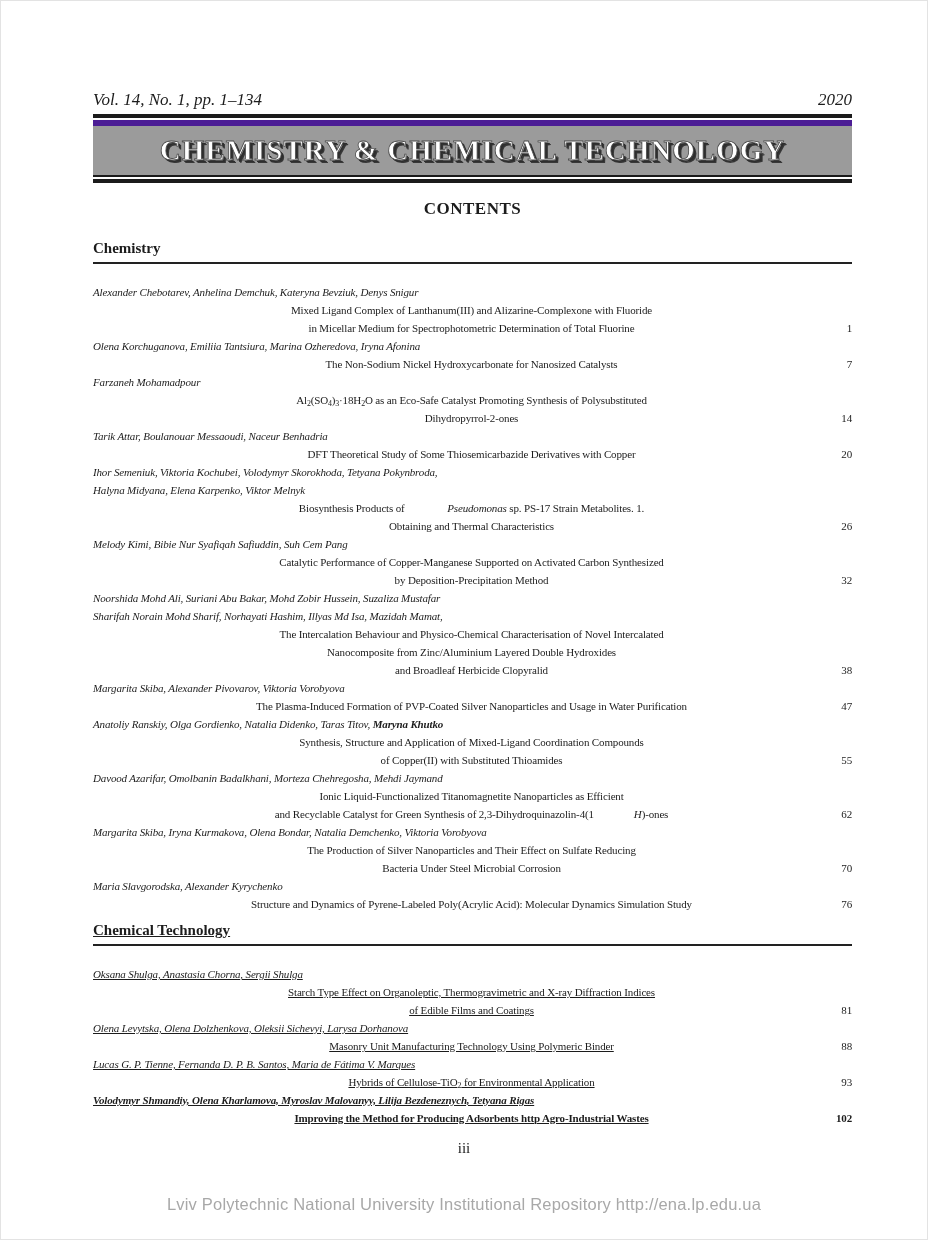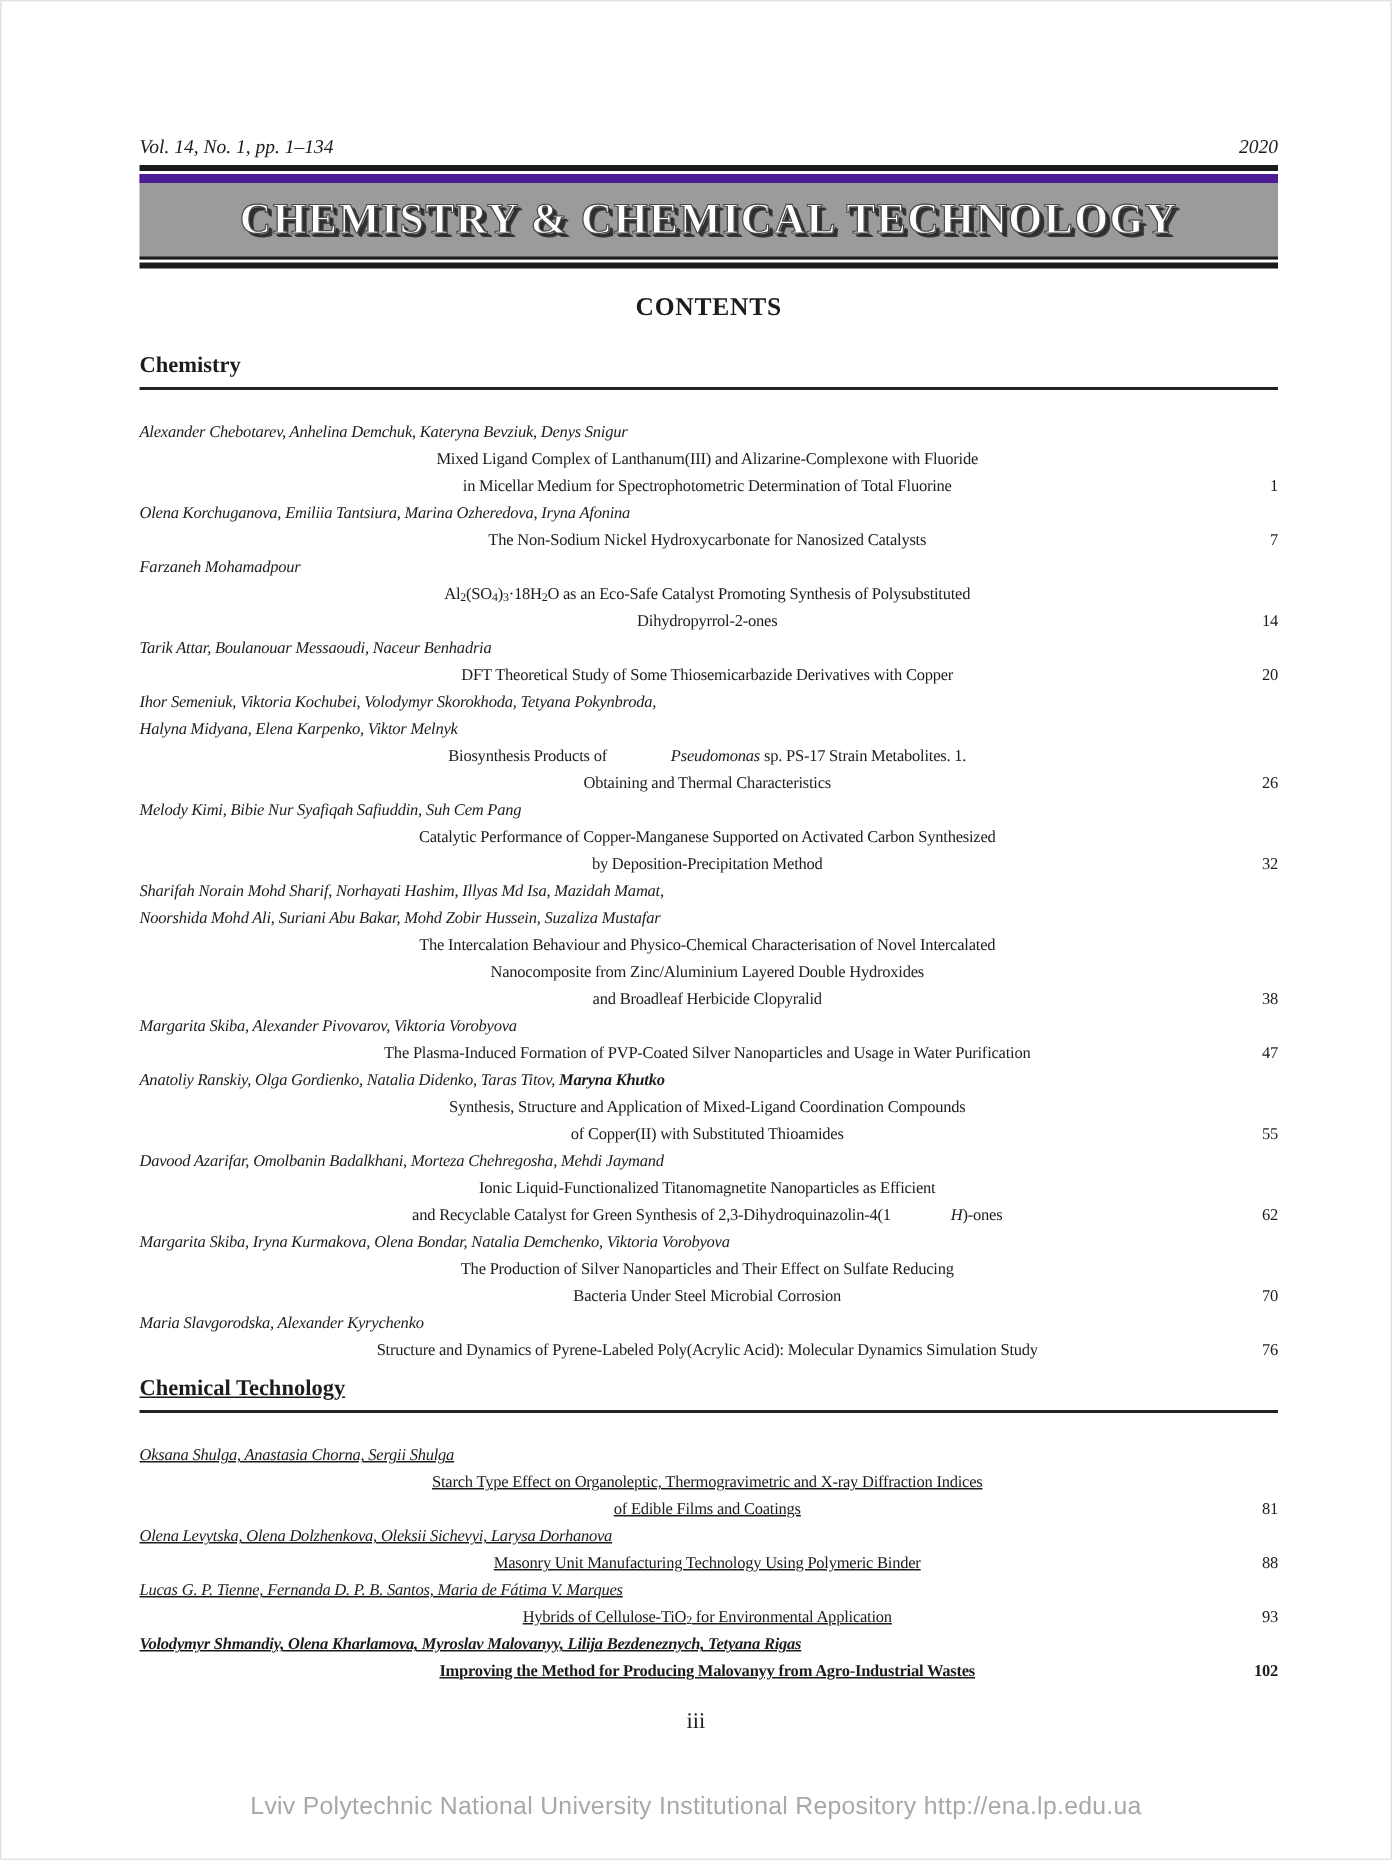--- a/index.html
+++ b/index.html
@@ -15,21 +15,21 @@
   }
   .content { margin-left: 93px; margin-right: 76px; }
 
   
   .masthead-row {
     padding-top: 90px;
     display: flex;
     justify-content: space-between;
     align-items: baseline;
     font-style: italic;
-    font-size: 13px;
+    font-size: 17px;
     margin-bottom: 4px;
   }
   .banner {
     border-top: 4px solid #1b1b1b;
     border-bottom: 4px solid #1b1b1b;
     padding: 2px 0;
   }
   .banner-band {
     background: var(--banner-bg, #9b9b9b);
     border-top: 6px solid #4c1d95;
@@ -145,22 +145,22 @@
               <div class="authors-line">Halyna Midyana, Elena Karpenko, Viktor Melnyk</div>
               <div class="title-line"><span><span>Biosynthesis Products of </span><span class="seg-i">Pseudomonas</span><span> sp. PS-17 Strain Metabolites. 1.</span></span></div>
               <div class="title-line"><span>Obtaining and Thermal Characteristics</span><span class="page-num">26</span></div>
             </div>
             <div class="entry">
               <div class="authors-line">Melody Kimi, Bibie Nur Syafiqah Safiuddin, Suh Cem Pang</div>
               <div class="title-line"><span>Catalytic Performance of Copper-Manganese Supported on Activated Carbon Synthesized</span></div>
               <div class="title-line"><span>by Deposition-Precipitation Method</span><span class="page-num">32</span></div>
             </div>
             <div class="entry">
+              <div class="authors-line">Noorshida Mohd Ali, Suriani Abu Bakar, Mohd Zobir Hussein, Suzaliza Mustafar</div>
               <div class="authors-line">Sharifah Norain Mohd Sharif, Norhayati Hashim, Illyas Md Isa, Mazidah Mamat,</div>
-              <div class="authors-line">Noorshida Mohd Ali, Suriani Abu Bakar, Mohd Zobir Hussein, Suzaliza Mustafar</div>
               <div class="title-line"><span>The Intercalation Behaviour and Physico-Chemical Characterisation of Novel Intercalated</span></div>
               <div class="title-line"><span>Nanocomposite from Zinc/Aluminium Layered Double Hydroxides</span></div>
               <div class="title-line"><span>and Broadleaf Herbicide Clopyralid</span><span class="page-num">38</span></div>
             </div>
             <div class="entry">
               <div class="authors-line">Margarita Skiba, Alexander Pivovarov, Viktoria Vorobyova</div>
               <div class="title-line"><span>The Plasma-Induced Formation of PVP-Coated Silver Nanoparticles and Usage in Water Purification</span><span class="page-num">47</span></div>
             </div>
             <div class="entry">
               <div class="authors-line"><span>Anatoliy Ranskiy, Olga Gordienko, Natalia Didenko, Taras Titov, </span><span class="seg-b">Maryna Khutko</span></div>
@@ -194,21 +194,21 @@
             <div class="entry">
               <div class="authors-line">Olena Levytska, Olena Dolzhenkova, Oleksii Sichevyi, Larysa Dorhanova</div>
               <div class="title-line"><span>Masonry Unit Manufacturing Technology Using Polymeric Binder</span><span class="page-num">88</span></div>
             </div>
             <div class="entry">
               <div class="authors-line">Lucas G. P. Tienne, Fernanda D. P. B. Santos, Maria de Fátima V. Marques</div>
               <div class="title-line"><span><span>Hybrids of Cellulose-TiO</span><span class="seg-sub">2</span><span> for Environmental Application</span></span><span class="page-num">93</span></div>
             </div>
             <div class="entry bold">
               <div class="authors-line">Volodymyr Shmandiy, Olena Kharlamova, Myroslav Malovanyy, Lilija Bezdeneznych, Tetyana Rigas</div>
-              <div class="title-line"><span>Improving the Method for Producing Malovanyy from Agro-Industrial Wastes</span><span class="page-num">102</span></div>
+              <div class="title-line"><span>Improving the Method for Producing Adsorbents http Agro-Industrial Wastes</span><span class="page-num">102</span></div>
             </div>
           </div>
         </section>
       </div>
   </div>
 
   <div class="folio">iii</div>
   <div class="repository-line">Lviv Polytechnic National University Institutional Repository http://ena.lp.edu.ua</div>
 </div>
 

